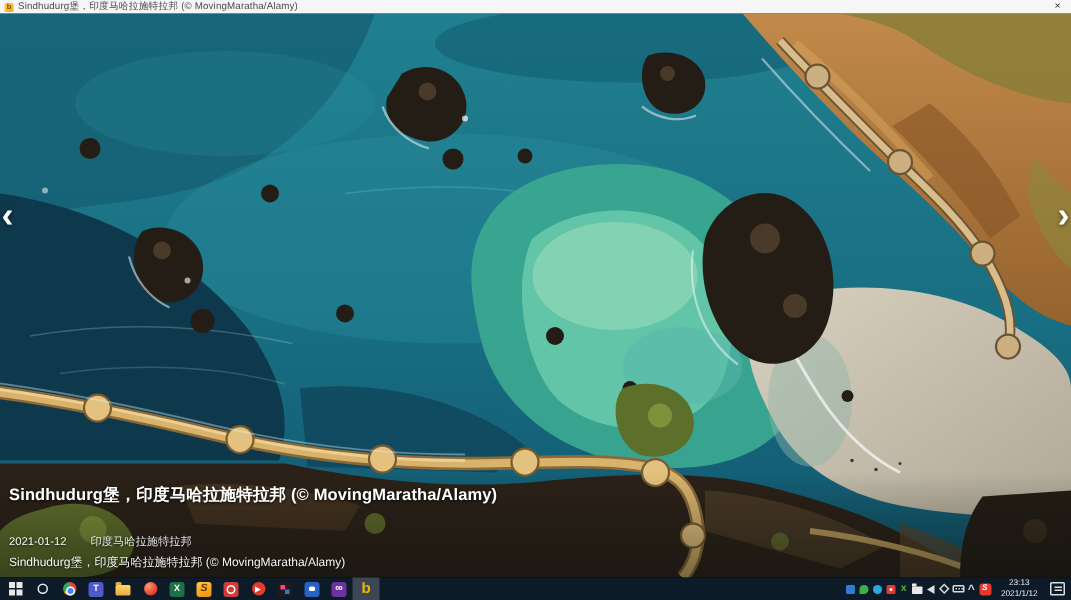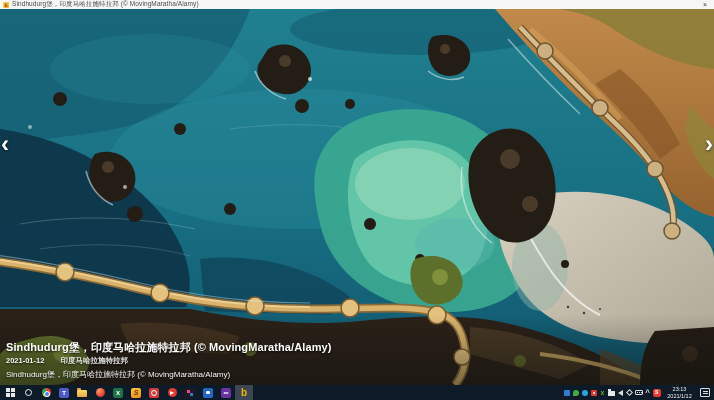--- a/index.html
+++ b/index.html
@@ -26,21 +26,21 @@
 
   .nav { position:absolute; top:119px; width:18px; height:32px; border:none;
     background:transparent; color:#fff; font-size:24px; font-weight:bold; line-height:30px;
     text-shadow:0 1px 3px rgba(0,0,0,.6); padding:0; cursor:pointer; }
   .nav.prev { left:1px; text-align:left; }
   .nav.next { right:1px; text-align:right; }
 
   .caption { position:absolute; left:6px; bottom:5px; color:#fff;
     text-shadow:0 1px 2px rgba(0,0,0,.85); }
   .caption .c1 { font-size:11px; font-weight:bold; letter-spacing:.1px; }
-  .caption .c2 { font-size:7.5px; margin-top:1px; opacity:.95;font-weight:bold; }
+  .caption .c2 { font-size:7.5px; margin-top:19px; opacity:.95; }
   .caption .c2 .loc { margin-left:16px; opacity:.9; }
   .caption .c3 { font-size:8px; margin-top:3px; opacity:.95; }
 
   
   .taskbar { position:absolute; bottom:0; left:0; width:714px; height:15px;
     background:#0d1a28; display:flex; align-items:center; padding-left:1px; z-index:40; }
   .tb { width:18px; height:15px; display:flex; align-items:center; justify-content:center;
     position:relative; flex:0 0 auto; cursor:pointer; }
   .tb.active { background:rgba(255,255,255,.20); }
 

